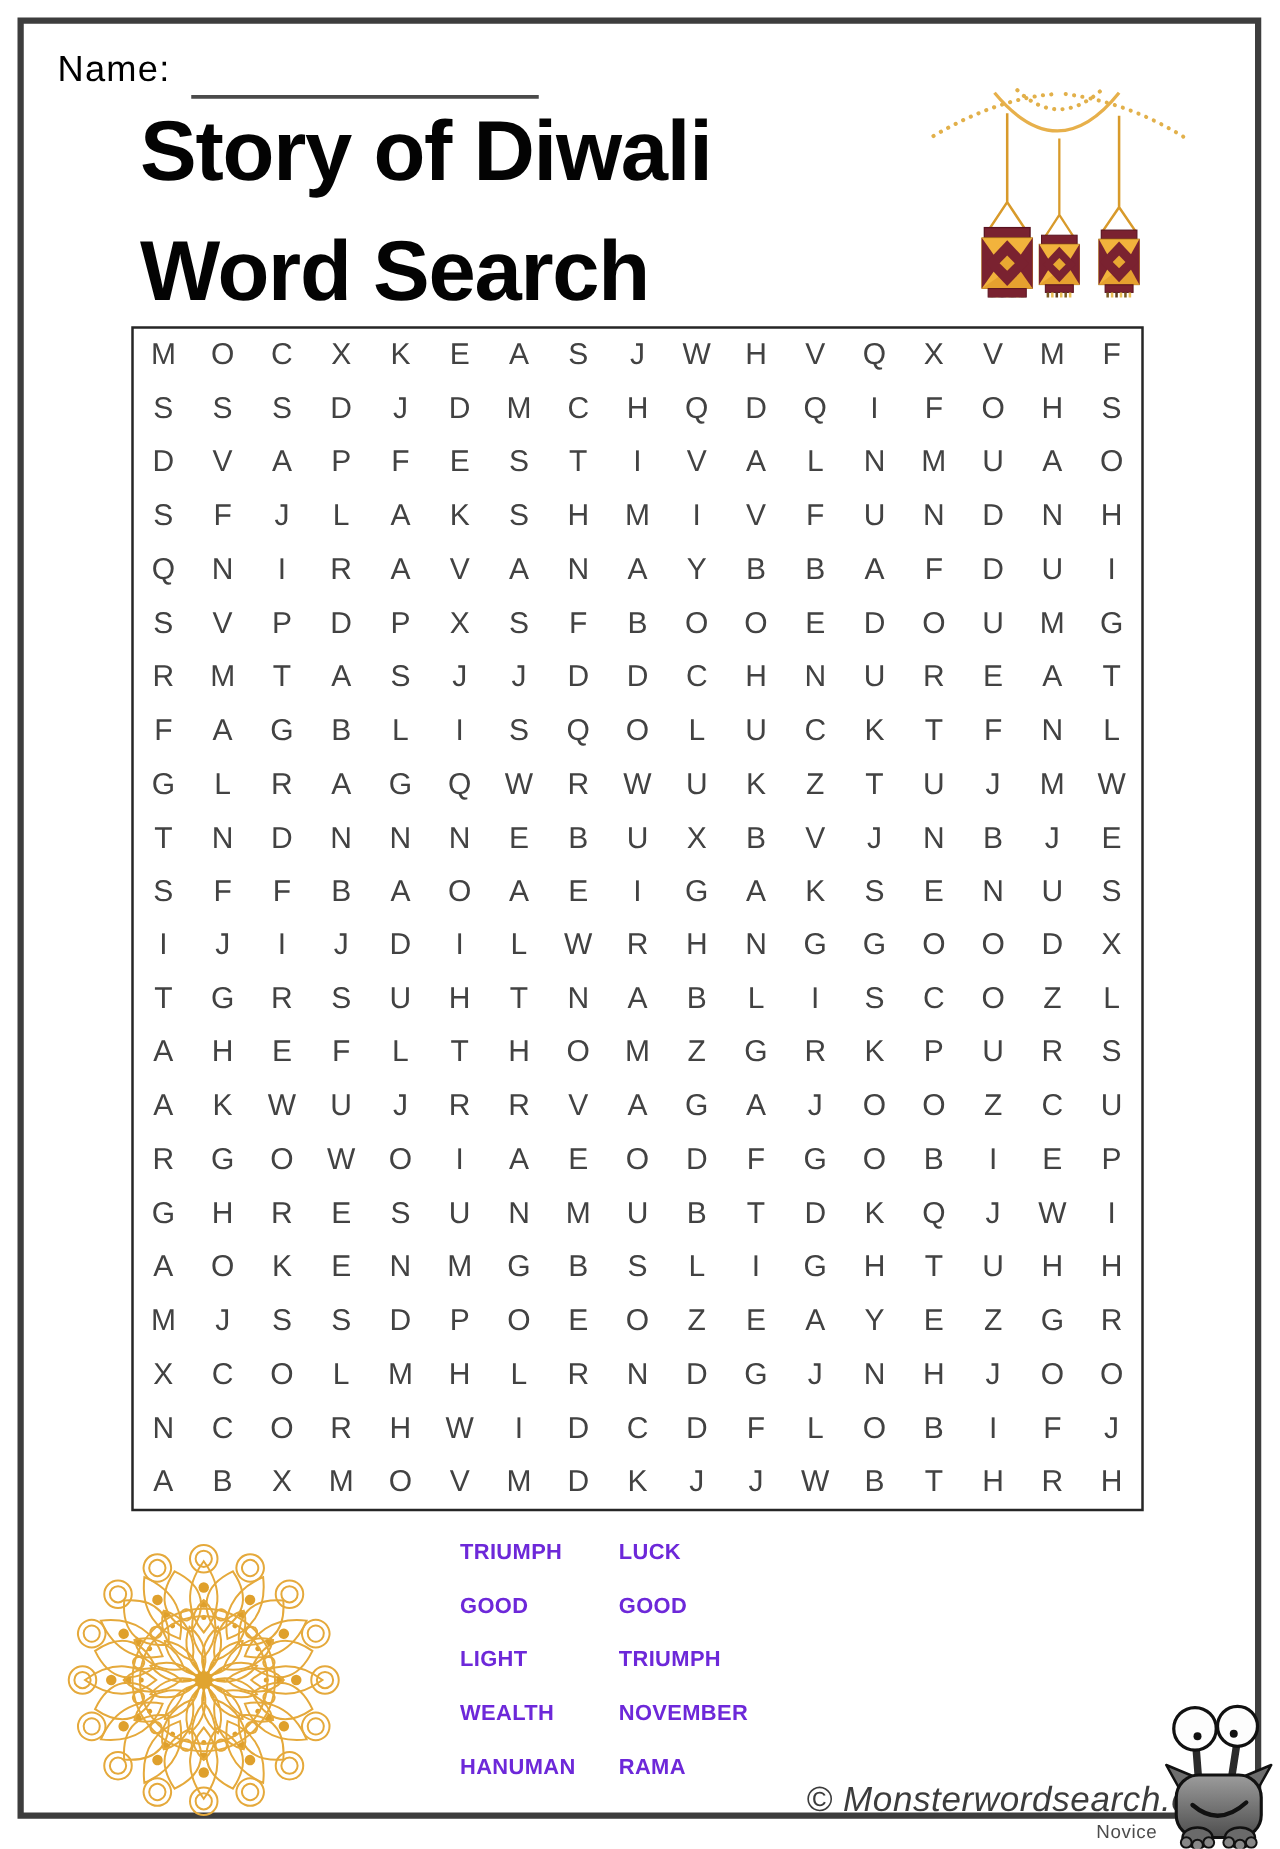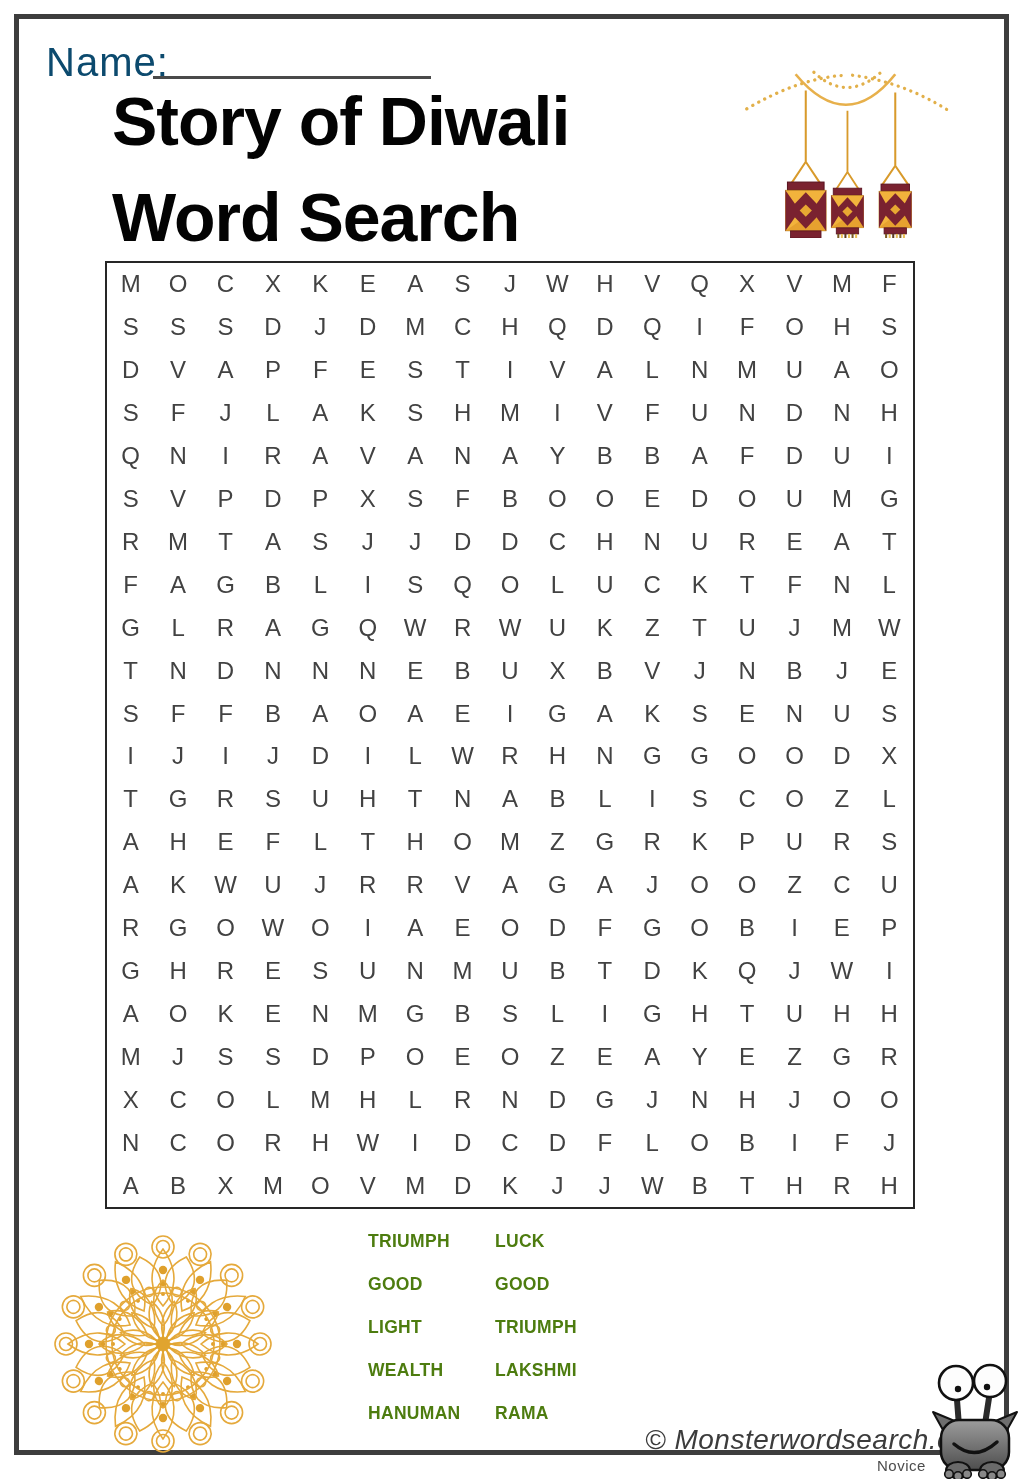--- a/index.html
+++ b/index.html
@@ -5,21 +5,21 @@
   html,body { margin:0; padding:0; }
   body {
     width:1024px; height:1479px; position:relative; background:#ffffff;
     font-family:"Liberation Sans", sans-serif; overflow:hidden;
   }
   .page-border {
     position:absolute; left:14px; top:14px; right:15px; bottom:24px;
     border:5px solid #3d3d3d; box-sizing:border-box; background:transparent;
   }
   .name-label {
-    position:absolute; left:46px; top:40px; font-size:40px; color:#0c4a6e;
+    position:absolute; left:46px; top:40px; font-size:29px; color:#000000;
     letter-spacing:1px;
   }
   .name-line {
     position:absolute; left:153px; top:44px; width:278px; height:32px;
     border-bottom:3px solid #4a4a4a;
   }
   .title-line1, .title-line2 {
     position:absolute; left:112px; font-weight:bold; color:#030303;
     font-size:68px; letter-spacing:-1px; white-space:nowrap;
   }
@@ -34,21 +34,21 @@
   .cell {
     display:flex; align-items:center; justify-content:center;
     font-size:24px; color:#424242;
   }
   .word-list { position:absolute; left:368px; top:1231px; width:420px; height:210px; }
   .word-col { position:absolute; top:0; }
   .word-col:nth-child(1) { left:0; }
   .word-col:nth-child(2) { left:127px; }
   .word-col:nth-child(3) { left:267px;font-style:italic; }
   .word {
-    height:43px; font-size:17.5px; font-weight:700; color:#4d7c0f;
+    height:43px; font-size:17.5px; font-weight:700; color:#6d28d9;
     letter-spacing:0.3px; white-space:nowrap;
   }
   .mandala { position:absolute; left:52px; top:1233px; width:222px; height:222px; }
   .copyright {
     position:absolute; left:645px; top:1424px; font-size:28px; font-style:italic;
     color:#3c3c3c; letter-spacing:0.5px; white-space:nowrap; z-index:3;
   }
   .level-label {
     position:absolute; left:877px; top:1457px; font-size:15px; color:#4c4c4c;
     letter-spacing:0.5px; z-index:3;
@@ -517,21 +517,21 @@
       <div class="word">TRIUMPH</div>
       <div class="word">GOOD</div>
       <div class="word">LIGHT</div>
       <div class="word">WEALTH</div>
       <div class="word">HANUMAN</div>
     </div>
   <div class="word-col">
       <div class="word">LUCK</div>
       <div class="word">GOOD</div>
       <div class="word">TRIUMPH</div>
-      <div class="word">LAKSHMI</div>
+      <div class="word">NOVEMBER</div>
       <div class="word">RAMA</div>
     </div>
 </div>
 
 <svg class="mandala" viewBox="-111 -111 222 222">
   <defs>
     <g id="scallop">
       <circle class="gline" cx="0" cy="-97" r="11"></circle>
       <circle class="gline" cx="0" cy="-97" r="6.5"></circle>
     </g>

